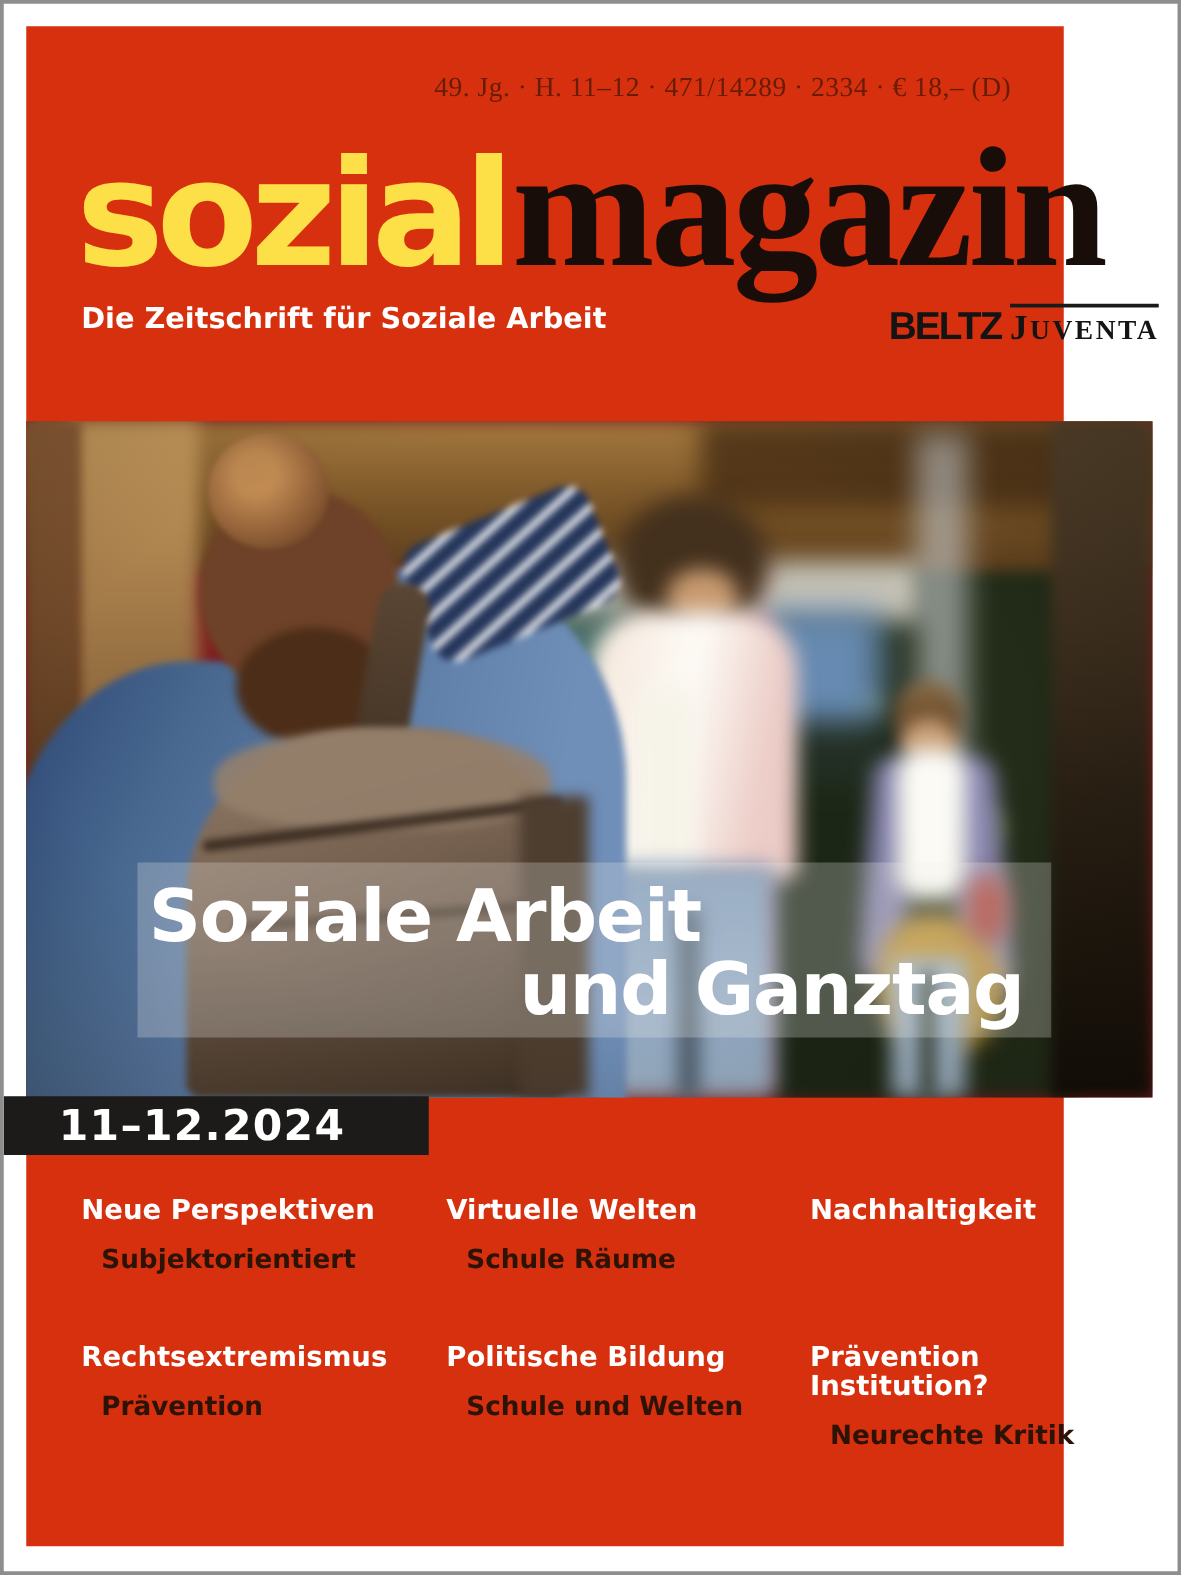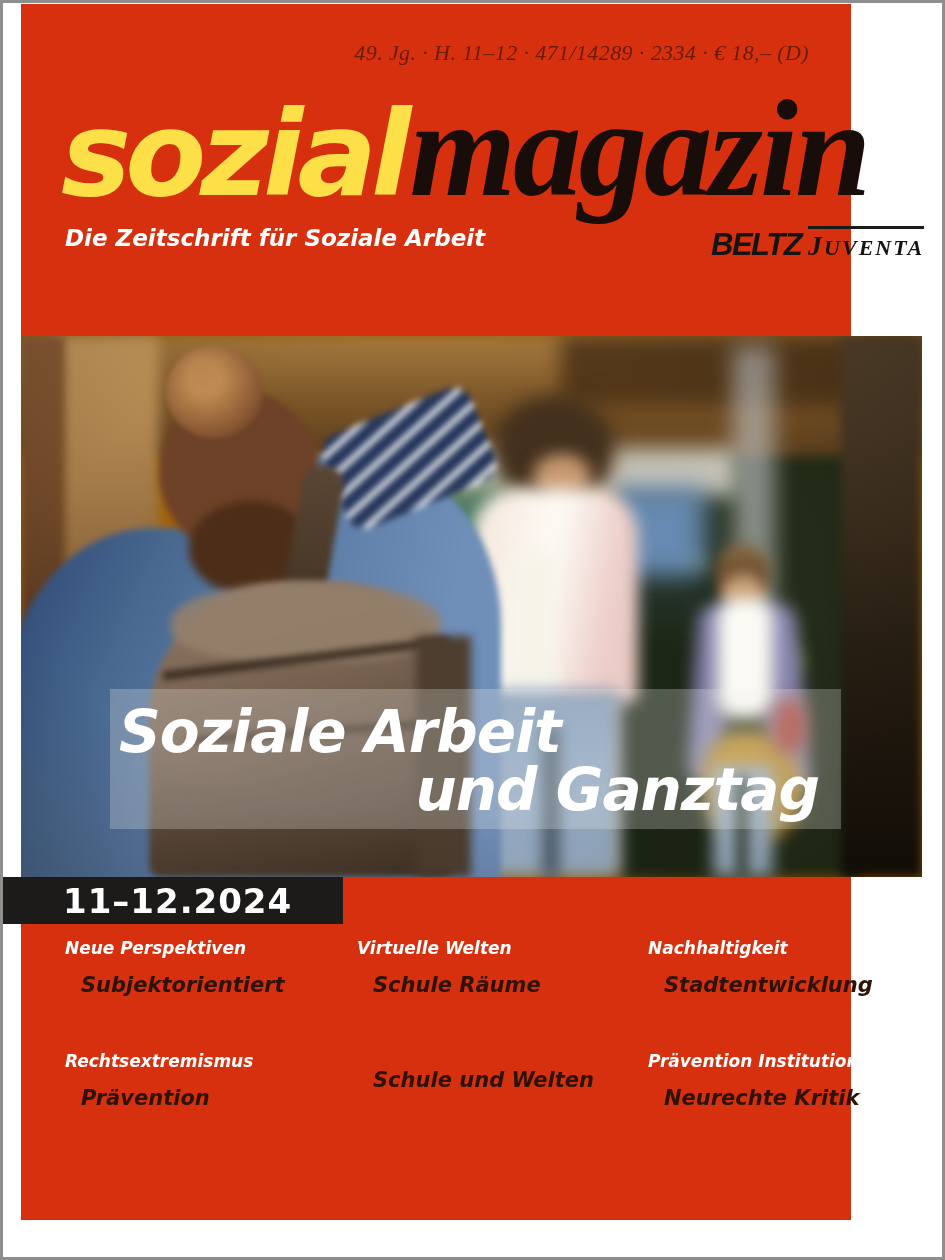--- a/index.html
+++ b/index.html
@@ -1,38 +1,38 @@
 <!DOCTYPE html>
 <html><head>
 <meta charset="utf-8">
 <style>
   html,body{margin:0;padding:0;background:#fff;}
   .page{position:relative;width:945px;height:1260px;background:#ffffff;overflow:hidden;
         font-family:"DejaVu Sans",sans-serif;}
   .frame{position:absolute;inset:0;border:3px solid #8e8e8e;pointer-events:none;z-index:60;}
-  .red-sheet{position:absolute;left:21px;top:4px;width:830px;height:1216px;background:#d7300e;font-style:italic;}
+  .red-sheet{position:absolute;left:21px;top:21px;width:830px;height:1216px;background:#d7300e;}
 
   
   .issue-info{position:absolute;top:36px;right:42px;font-family:"Liberation Serif",serif;
               font-size:22px;color:#671c06;letter-spacing:.4px;}
   .logo{position:absolute;left:40px;top:66px;margin:0;display:flex;align-items:baseline;white-space:nowrap;}
   .logo-sozial{font-family:"DejaVu Sans",sans-serif;font-weight:bold;font-size:118px;
                color:#fde047;letter-spacing:-6px;margin-right:4px;}
   .logo-magazin{font-family:"Liberation Serif",serif;font-weight:bold;font-size:137px;
                 color:#190d09;letter-spacing:-3px;}
   .tagline{position:absolute;left:44px;top:221px;font-size:23px;font-weight:bold;color:#ffffff;}
   .publisher{position:absolute;left:690px;top:222px;white-space:nowrap;}
   .beltz{font-family:"Liberation Sans",sans-serif;font-weight:bold;font-size:31px;
          letter-spacing:-1.5px;color:#141414;}
   .juventa{display:inline-block;font-family:"Liberation Serif",serif;font-weight:bold;font-size:22px;
            letter-spacing:2px;color:#141414;border-top:3px solid #1a1a1a;padding-top:2px;margin-left:7px;line-height:1.05;}
   .juventa::first-letter{font-size:28px;}
 
   
-  .photo{position:absolute;left:0;top:316px;width:901px;height:541px;overflow:hidden;background:#a16207;margin-top:16px;}
+  .photo{position:absolute;left:0;top:316px;width:901px;height:541px;overflow:hidden;background:#7f1d1d;}
   .ph{position:absolute;}
   .p-trees{left:600px;top:60px;width:240px;height:481px;background:#222c18;filter:blur(6px);
     background-image:radial-gradient(circle at 30% 35%,#49582f 0 14px,transparent 15px),
                      radial-gradient(circle at 70% 55%,#3c4a26 0 18px,transparent 19px),
                      radial-gradient(circle at 45% 75%,#41502a 0 12px,transparent 13px);}
   .p-beam{left:0;top:0;width:901px;height:120px;filter:blur(6px);
     background:linear-gradient(180deg,#a5793f,#7a5527 55%,#5e3f1d);}
   .p-beam-dark{left:540px;top:0;width:361px;height:70px;background:#4a3015;filter:blur(10px);opacity:.85;}
   .p-frame-h{left:395px;top:112px;width:320px;height:48px;background:#d9d3c5;filter:blur(10px);opacity:.9;}
   .p-glass-teal{left:402px;top:150px;width:95px;height:110px;background:#3e8177;filter:blur(14px);opacity:.85;}
@@ -100,27 +100,27 @@
   
   .title-band{position:absolute;left:89px;top:353px;width:731px;height:140px;
     background:rgba(240,238,235,.26);z-index:10;}
   .title-line{position:absolute;font-weight:bold;font-size:58px;line-height:1;color:#ffffff;
     letter-spacing:-1px;white-space:nowrap;}
   .title-line1{left:9px;top:14px;}
   .title-line2{right:22px;top:72px;}
 
   
   .issue-bar{position:absolute;left:3px;top:877px;width:340px;height:47px;background:#1d1b1a;z-index:20;
-    display:flex;align-items:center;padding-left:60px;box-sizing:border-box;}
+    display:flex;align-items:center;padding-left:44px;box-sizing:border-box;}
   .issue-bar span{font-size:34px;font-weight:bold;color:#ffffff;letter-spacing:1px;}
 
   
   .topics{position:absolute;left:44px;top:936px;width:830px;display:grid;
     grid-template-columns:292px 291px auto;row-gap:41px;}
-  .topic-title{font-size:17px;font-weight:bold;color:#ffffff;margin:0 0 8px 0;line-height:1.05;}
+  .topic-title{font-size:22px;font-weight:bold;color:#ffffff;margin:0 0 8px 0;line-height:1.05;}
   .topic-sub{font-size:21px;font-weight:bold;color:#2d1305;margin:16px;line-height:1.05;}
 </style>
 </head>
 <body>
 
 <div class="page">
   <div class="red-sheet">
 
     <div class="issue-info">49. Jg. · H. 11–12 · 471/14289 · 2334 · € 18,– (D)</div>
 
@@ -190,27 +190,27 @@
       <div class="topic">
         <p class="topic-title">Neue Perspektiven</p>
         <p class="topic-sub">Subjektorientiert</p>
       </div>
       <div class="topic">
         <p class="topic-title">Virtuelle Welten</p>
         <p class="topic-sub">Schule Räume</p>
       </div>
       <div class="topic">
         <p class="topic-title">Nachhaltigkeit</p>
-        <p class="topic-sub">Stadtentwicklung</p>
       </div>
       <div class="topic">
         <p class="topic-title">Rechtsextremismus</p>
         <p class="topic-sub">Prävention</p>
       </div>
       <div class="topic">
+        <p class="topic-title">Politische Bildung</p>
         <p class="topic-sub">Schule und Welten</p>
       </div>
       <div class="topic">
         <p class="topic-title">Prävention Institution?</p>
         <p class="topic-sub">Neurechte Kritik</p>
       </div>
     </div>
   </div>
 
   <div class="issue-bar">

